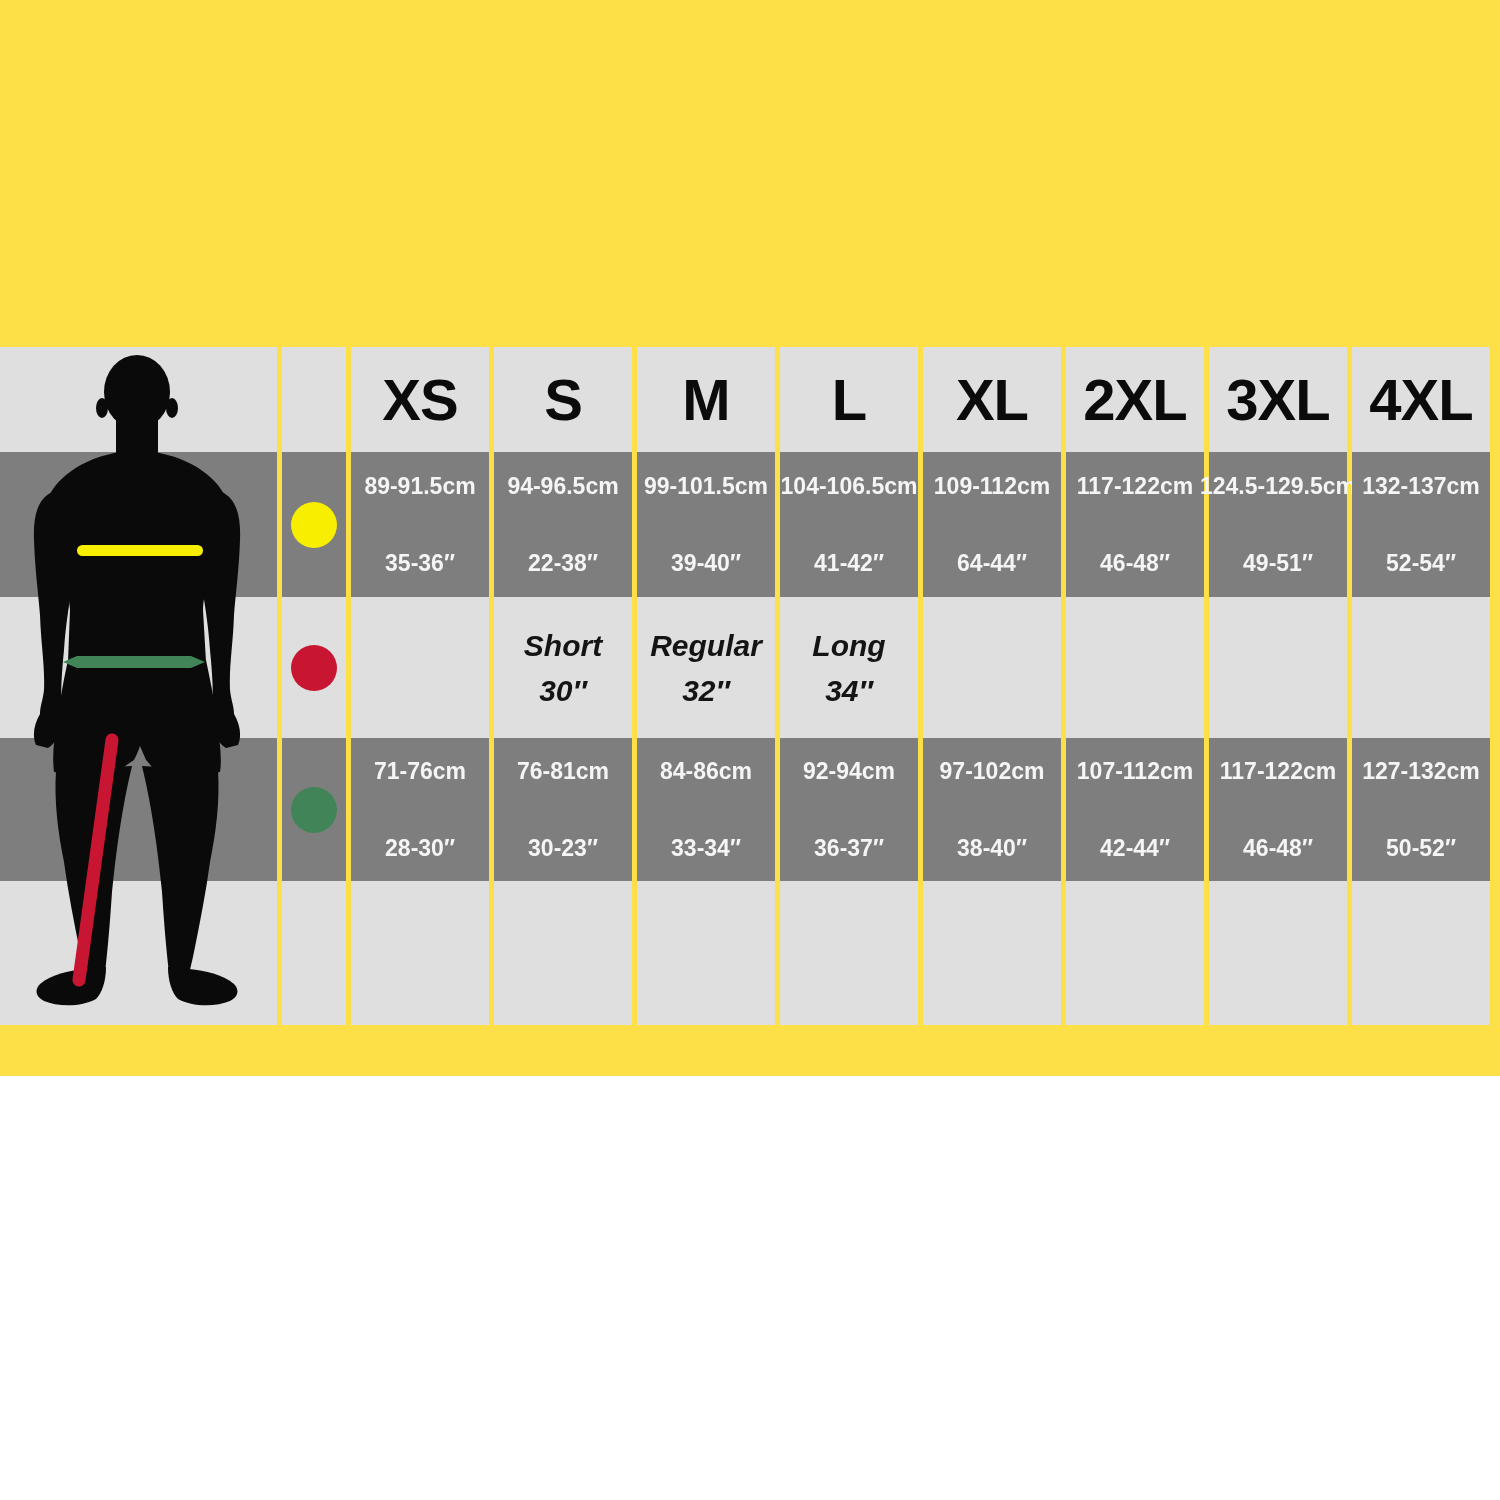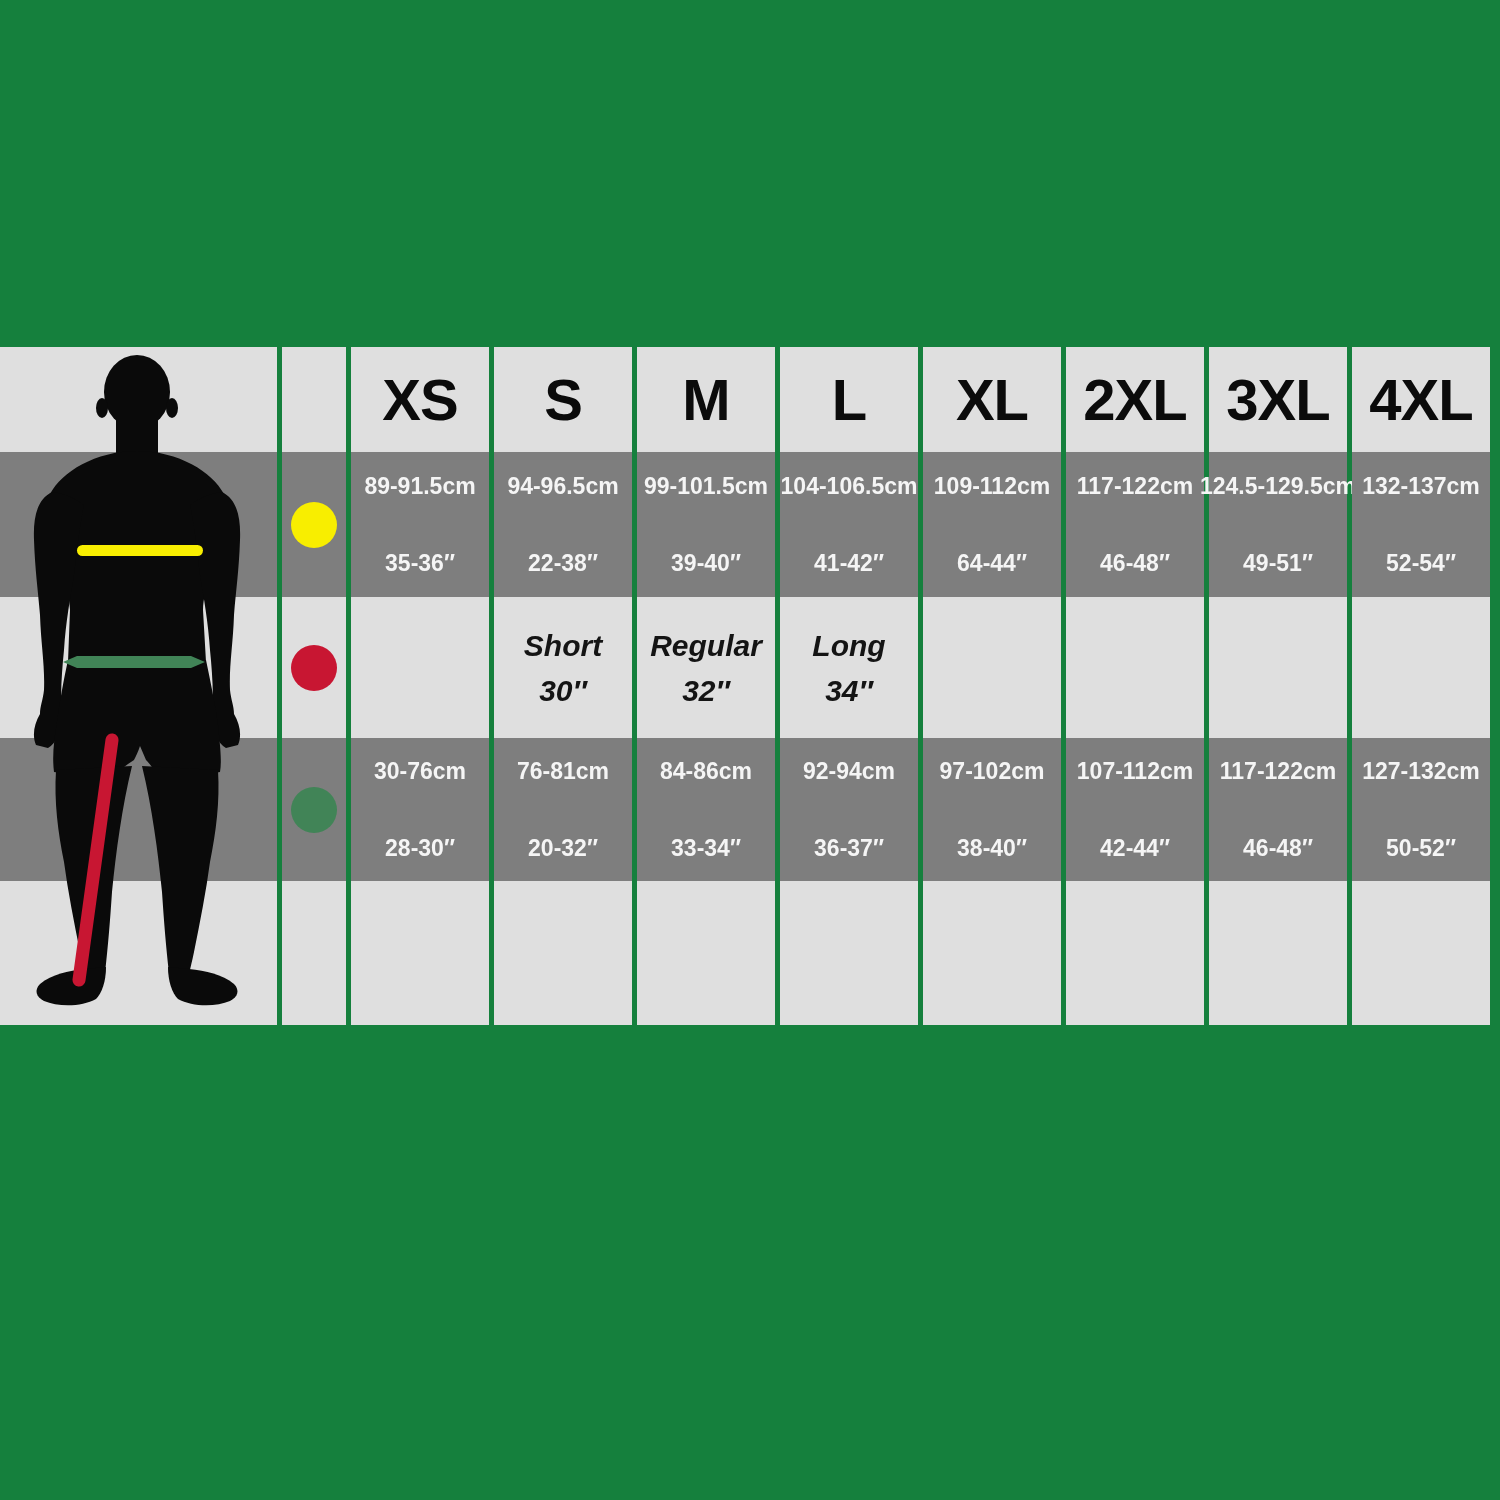--- a/index.html
+++ b/index.html
@@ -1,17 +1,17 @@
 <!DOCTYPE html>
 <html><head>
 <meta charset="utf-8">
 <style>
   html,body{margin:0;padding:0;background:#ffffff;}
   .canvas{
-    position:relative;width:1500px;height:1500px;background:#15803d;overflow:hidden;
+    position:relative;width:1500px;height:1076px;background:#fde047;overflow:hidden;
     font-family:"Liberation Sans","DejaVu Sans",sans-serif;
   }
   .size-grid{
     position:absolute;left:0;top:347px;
     display:grid;
     grid-template-columns:277px 64px repeat(8,138px);
     grid-template-rows:105px 145px 141px 143px 144px;
     column-gap:5px;row-gap:0;
   }
   .cell{display:flex;flex-direction:column;align-items:center;justify-content:center;min-width:0;}
@@ -111,26 +111,26 @@
       </div>
       <div class="cell light row-dark-text"></div>
       <div class="cell light row-dark-text"></div>
       <div class="cell light row-dark-text"></div>
       <div class="cell light row-dark-text"></div>
       <div class="cell dark"></div>
       <div class="cell dark">
         <span class="dot" style="background: rgb(65, 132, 87);"></span>
       </div>
       <div class="cell dark row-light-text">
-        <div class="l">30-76cm</div>
+        <div class="l">71-76cm</div>
         <div class="l">28-30″</div>
       </div>
       <div class="cell dark row-light-text">
         <div class="l">76-81cm</div>
-        <div class="l">20-32″</div>
+        <div class="l">30-23″</div>
       </div>
       <div class="cell dark row-light-text">
         <div class="l">84-86cm</div>
         <div class="l">33-34″</div>
       </div>
       <div class="cell dark row-light-text">
         <div class="l">92-94cm</div>
         <div class="l">36-37″</div>
       </div>
       <div class="cell dark row-light-text">

